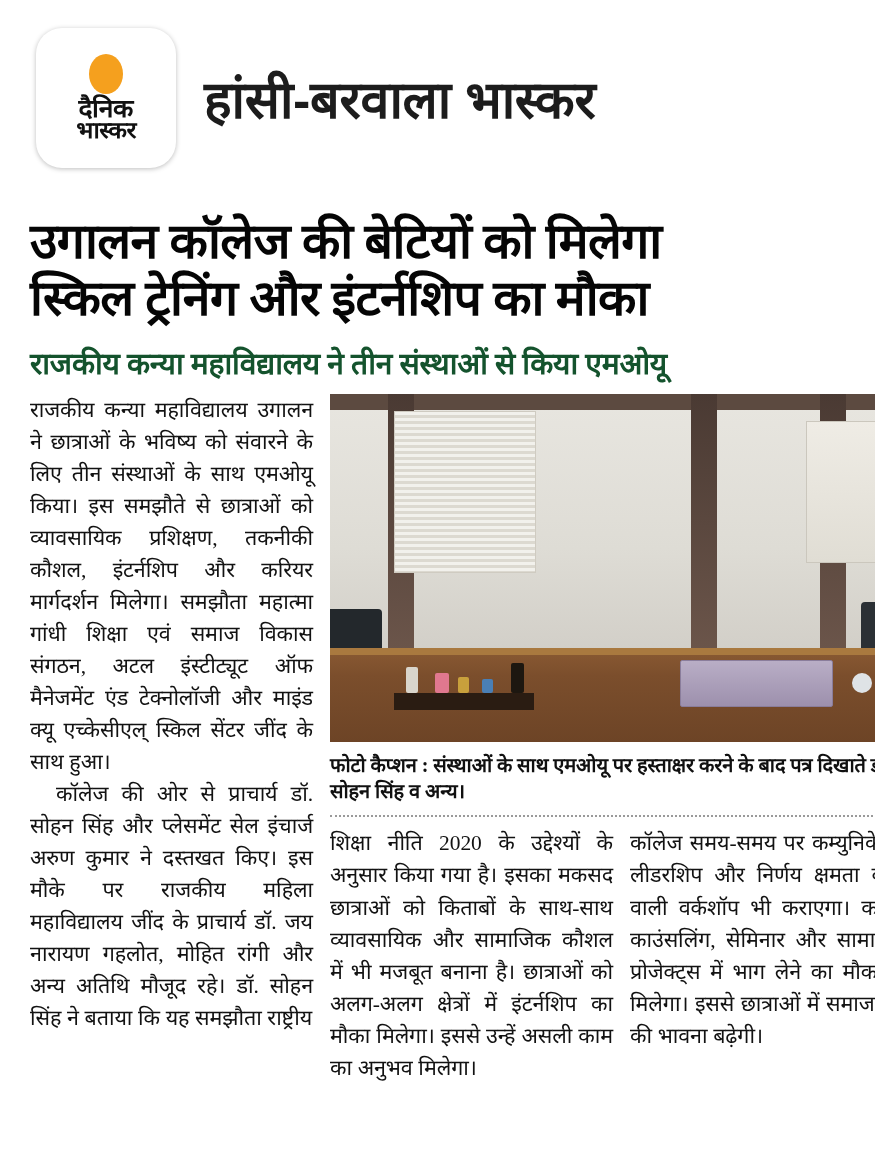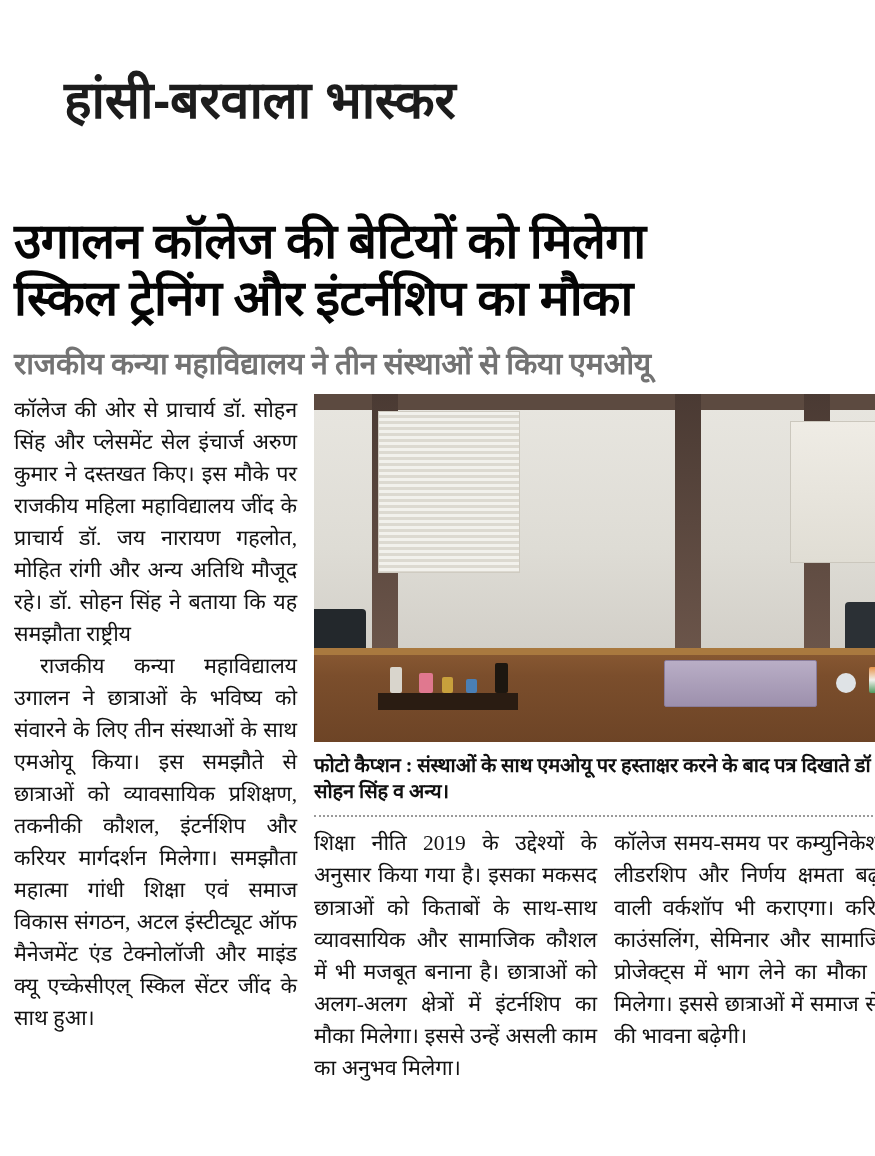--- a/index.html
+++ b/index.html
@@ -71,39 +71,39 @@
     font-weight: bold;
     font-size: 38px;
     color: #8a8a8a;
     margin-left: 26px;
     white-space: nowrap;
     letter-spacing: 0px;
   }
 
   
   .article {
-    padding: 0 16px 0 14px;
+    padding: 0 16px 0 30px;
   }
   .headline {
     font-family: "Liberation Serif", "DejaVu Serif", serif;
     font-weight: bold;
     font-size: 49px;
     line-height: 1.17;
     color: #050505;
     letter-spacing: -0.6px;
     margin: 48px 0 0 0;
     transform: scaleX(1.02);
     transform-origin: left center;
   }
   .subheadline {
     font-family: "Liberation Serif", "DejaVu Serif", serif;
     font-weight: bold;
     font-size: 30px;
     line-height: 1.2;
-    color: #737373;
+    color: #14532d;
     margin-top: 18px;
     letter-spacing: -0.2px;
   }
 
   
   .byline-block {
     width: 283px;
     margin-top: 26px;
   }
   .byline {
@@ -315,38 +315,43 @@
   }
   .bottom-cols > div {
     width: 283px;
     flex: 0 0 auto;
   }
 </style>
 </head>
 <body>
 
 <div class="masthead">
+  <div class="logo-tile">
+    <div class="logo-sun"></div>
+    <div class="logo-word">दैनिक</div>
+    <div class="logo-word logo-word-2">भास्कर</div>
+  </div>
   <div class="edition-name">हांसी-बरवाला भास्कर</div>
 </div>
 
 <div class="article">
 
   <h1 class="headline">
     <span>उगालन कॉलेज की बेटियों को मिलेगा</span><br>
     <span>स्किल ट्रेनिंग और इंटर्नशिप का मौका</span>
   </h1>
 
   <div class="subheadline">राजकीय कन्या महाविद्यालय ने तीन संस्थाओं से किया एमओयू</div>
 
 
   <div class="content">
 
     <div class="col-left">
+      <p class="body-text">राजकीय कन्या महाविद्यालय उगालन ने छात्राओं के भविष्य को संवारने के लिए तीन संस्थाओं के साथ एमओयू किया। इस समझौते से छात्राओं को व्यावसायिक प्रशिक्षण, तकनीकी कौशल, इंटर्नशिप और करियर मार्गदर्शन मिलेगा। समझौता महात्मा गांधी शिक्षा एवं समाज विकास संगठन, अटल इंस्टीट्यूट ऑफ मैनेजमेंट एंड टेक्नोलॉजी और माइंड क्यू एच्केसीएल् स्किल सेंटर जींद के साथ हुआ।</p>
       <p class="body-text">कॉलेज की ओर से प्राचार्य डॉ. सोहन सिंह और प्लेसमेंट सेल इंचार्ज अरुण कुमार ने दस्तखत किए। इस मौके पर राजकीय महिला महाविद्यालय जींद के प्राचार्य डॉ. जय नारायण गहलोत, मोहित रांगी और अन्य अतिथि मौजूद रहे। डॉ. सोहन सिंह ने बताया कि यह समझौता राष्ट्रीय</p>
-      <p class="body-text">राजकीय कन्या महाविद्यालय उगालन ने छात्राओं के भविष्य को संवारने के लिए तीन संस्थाओं के साथ एमओयू किया। इस समझौते से छात्राओं को व्यावसायिक प्रशिक्षण, तकनीकी कौशल, इंटर्नशिप और करियर मार्गदर्शन मिलेगा। समझौता महात्मा गांधी शिक्षा एवं समाज विकास संगठन, अटल इंस्टीट्यूट ऑफ मैनेजमेंट एंड टेक्नोलॉजी और माइंड क्यू एच्केसीएल् स्किल सेंटर जींद के साथ हुआ।</p>
     </div>
 
     <div class="col-right">
 
       <div class="photo-frame">
         <div class="photo">
           <div class="wall"></div>
           <div class="beam"></div>
           <div class="pillar" style="left:10%"></div>
           <div class="pillar" style="left:62%"></div>
@@ -422,21 +427,21 @@
           <div class="desk-item" style="right:2%;width:16px;height:26px;background:linear-gradient(180deg,#e8944a,#f1f0ec 50%,#4f9a5e);"></div>
         </div>
       </div>
 
       <div class="caption">फोटो कैप्शन : संस्थाओं के साथ एमओयू पर हस्ताक्षर करने के बाद पत्र दिखाते डॉ सोहन सिंह व अन्य।</div>
 
       <div class="caption-rule"></div>
 
       <div class="bottom-cols">
         <div>
-          <p class="body-text">शिक्षा नीति 2019 के उद्देश्यों के अनुसार किया गया है। इसका मकसद छात्राओं को किताबों के साथ-साथ व्यावसायिक और सामाजिक कौशल में भी मजबूत बनाना है। छात्राओं को अलग-अलग क्षेत्रों में इंटर्नशिप का मौका मिलेगा। इससे उन्हें असली काम का अनुभव मिलेगा।</p>
+          <p class="body-text">शिक्षा नीति 2020 के उद्देश्यों के अनुसार किया गया है। इसका मकसद छात्राओं को किताबों के साथ-साथ व्यावसायिक और सामाजिक कौशल में भी मजबूत बनाना है। छात्राओं को अलग-अलग क्षेत्रों में इंटर्नशिप का मौका मिलेगा। इससे उन्हें असली काम का अनुभव मिलेगा।</p>
         </div>
         <div>
           <p class="body-text">कॉलेज समय-समय पर कम्युनिकेशन, लीडरशिप और निर्णय क्षमता बढ़ाने वाली वर्कशॉप भी कराएगा। करियर काउंसलिंग, सेमिनार और सामाजिक प्रोजेक्ट्स में भाग लेने का मौका भी मिलेगा। इससे छात्राओं में समाज सेवा की भावना बढ़ेगी।</p>
         </div>
       </div>
 
     </div>
   </div>
 </div>
 

